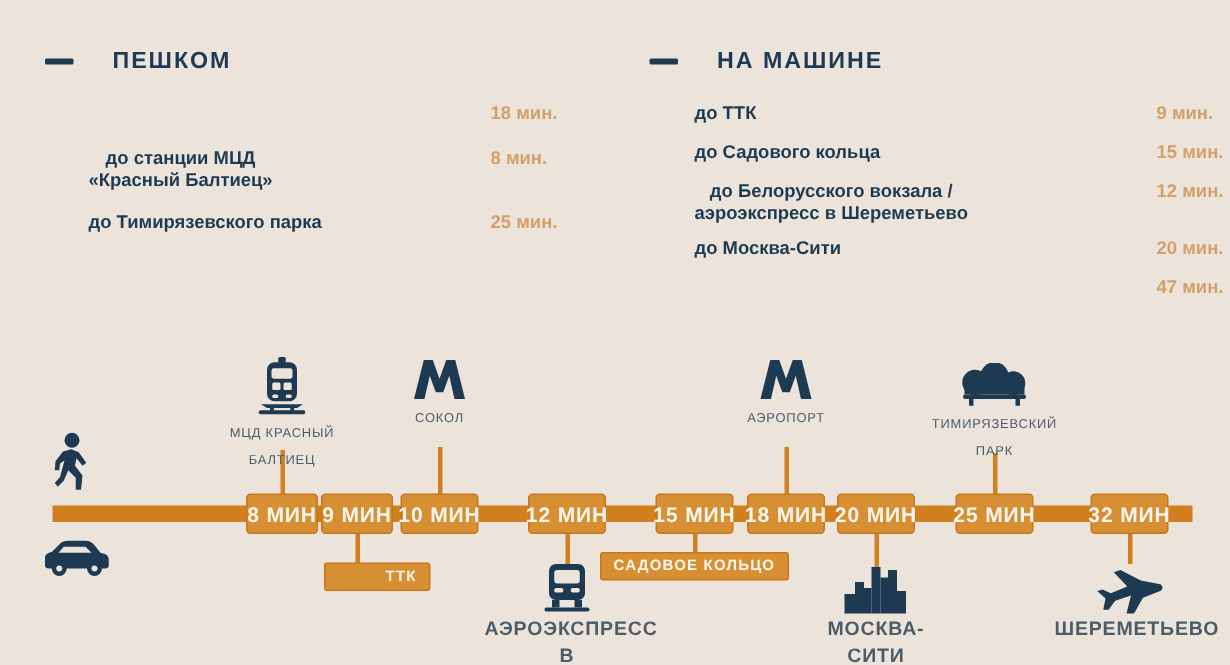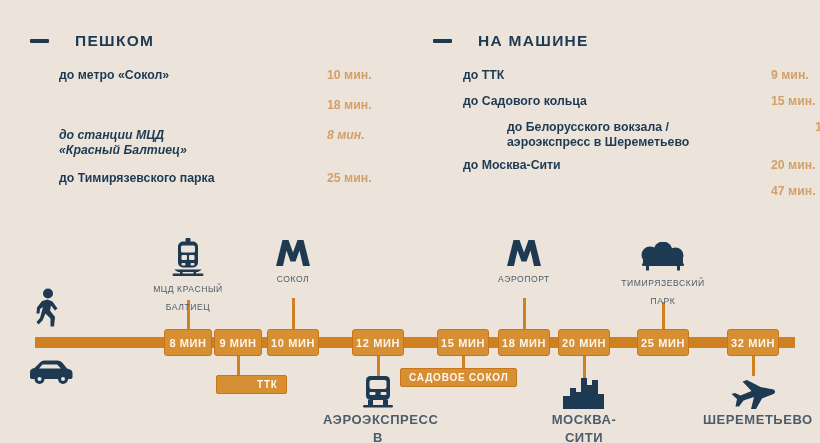--- a/index.html
+++ b/index.html
@@ -14,20 +14,21 @@
     overflow: hidden;
     position: relative;
   }
 
   
   .panels {
     position: absolute;
     left: 0; top: 0;
     width: 820px;
     height: 215px;
+    text-align: center;
   }
   .panel { position: absolute; top: 30px; }
   .panel.walk { left: 30px; width: 390px; }
   .panel.car  { left: 433px; width: 380px; }
 
   .panel-head {
     display: flex;
     align-items: center;
     height: 22px;
   }
@@ -97,21 +98,21 @@
   }
 
   .chip {
     position: absolute;
     top: 99px;
     height: 27px;
     background: #d78f33;
     border: 1.5px solid #c9761a;
     border-radius: 3px;
     color: #fdf6ee;
-    font-size: 11px;
+    font-size: 14px;
     font-weight: bold;
     letter-spacing: 0.6px;
     display: flex;
     align-items: center;
     justify-content: center;
     box-sizing: border-box;
     white-space: nowrap;
   }
 
   
@@ -170,30 +171,26 @@
 
 <div class="panels">
 
   <div class="panel walk">
     <div class="panel-head">
       <span class="dash"></span>
       <span class="panel-title">ПЕШКОМ</span>
     </div>
     <div class="rows">
 
-      <div class="row" style="position:relative;">
-        <span class="row-label">до метро «Сокол»</span>
-        <span class="row-time">10 мин.</span>
-      </div>
 
       <div class="row" style="position:relative;">
         <span class="row-time">18 мин.</span>
       </div>
 
-      <div class="row two-line" style="position:relative;font-style:italic;">
+      <div class="row two-line" style="position:relative;">
         <span class="row-label">до станции МЦД
 «Красный Балтиец»</span>
         <span class="row-time">8 мин.</span>
       </div>
 
       <div class="row" style="position:relative;">
         <span class="row-label">до Тимирязевского парка</span>
         <span class="row-time">25 мин.</span>
       </div>
 
@@ -210,21 +207,21 @@
       <div class="row" style="position:relative;">
         <span class="row-label">до ТТК</span>
         <span class="row-time">9 мин.</span>
       </div>
 
       <div class="row" style="position:relative;">
         <span class="row-label">до Садового кольца</span>
         <span class="row-time">15 мин.</span>
       </div>
 
-      <div class="row two-line" style="position:relative;margin-left:44px;">
+      <div class="row two-line" style="position:relative;">
         <span class="row-label">до Белорусского вокзала /
 аэроэкспресс в Шереметьево</span>
         <span class="row-time">12 мин.</span>
       </div>
 
       <div class="row" style="position:relative;">
         <span class="row-label">до Москва-Сити</span>
         <span class="row-time">20 мин.</span>
       </div>
 
@@ -344,21 +341,21 @@
         <rect x="19.5" y="18" width="6" height="3" rx="1.2" fill="#ece4db"></rect>
         <rect x="7" y="26" width="5" height="5" fill="#1d3a52"></rect>
         <rect x="22" y="26" width="5" height="5" fill="#1d3a52"></rect>
         <rect x="2" y="31" width="30" height="2.6" rx="1.3" fill="#1d3a52"></rect>
       </svg>
     </span>
     <span class="label">АЭРОЭКСПРЕСС
 В ШЕРЕМЕТЬЕВО</span>
   </div>
 
-  <div class="tag" style="left:400px; top:138px;">САДОВОЕ СОКОЛ</div>
+  <div class="tag" style="left:400px; top:138px;">САДОВОЕ КОЛЬЦО</div>
 
   <div class="node-bot" style="left:534px; top:146px; width:100px;">
     <span class="icon">
       <svg width="46" height="34" viewBox="0 0 46 34" style="margin:0 auto;">
         <rect x="2" y="20" width="7" height="13" fill="#1d3a52"></rect>
         <rect x="9" y="12" width="6" height="21" fill="#1d3a52"></rect>
         <rect x="15" y="16" width="5" height="17" fill="#1d3a52"></rect>
         <rect x="20" y="2" width="6" height="31" fill="#1d3a52"></rect>
         <rect x="26" y="9" width="5" height="24" fill="#1d3a52"></rect>
         <rect x="31" y="4" width="6" height="29" fill="#1d3a52"></rect>

